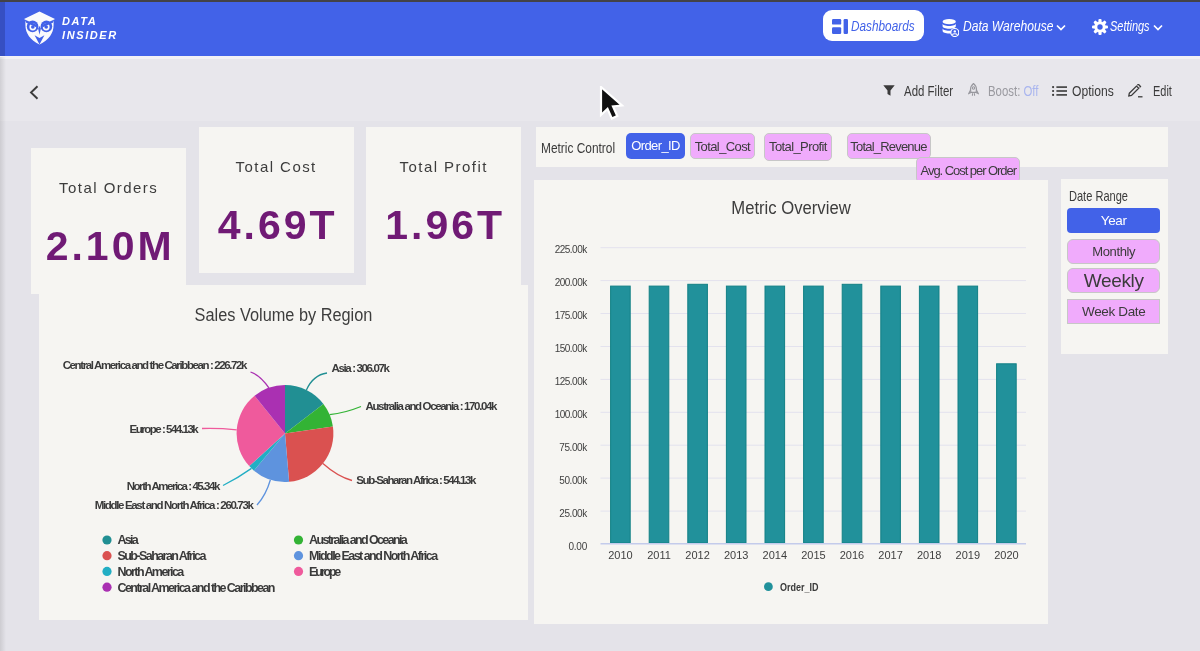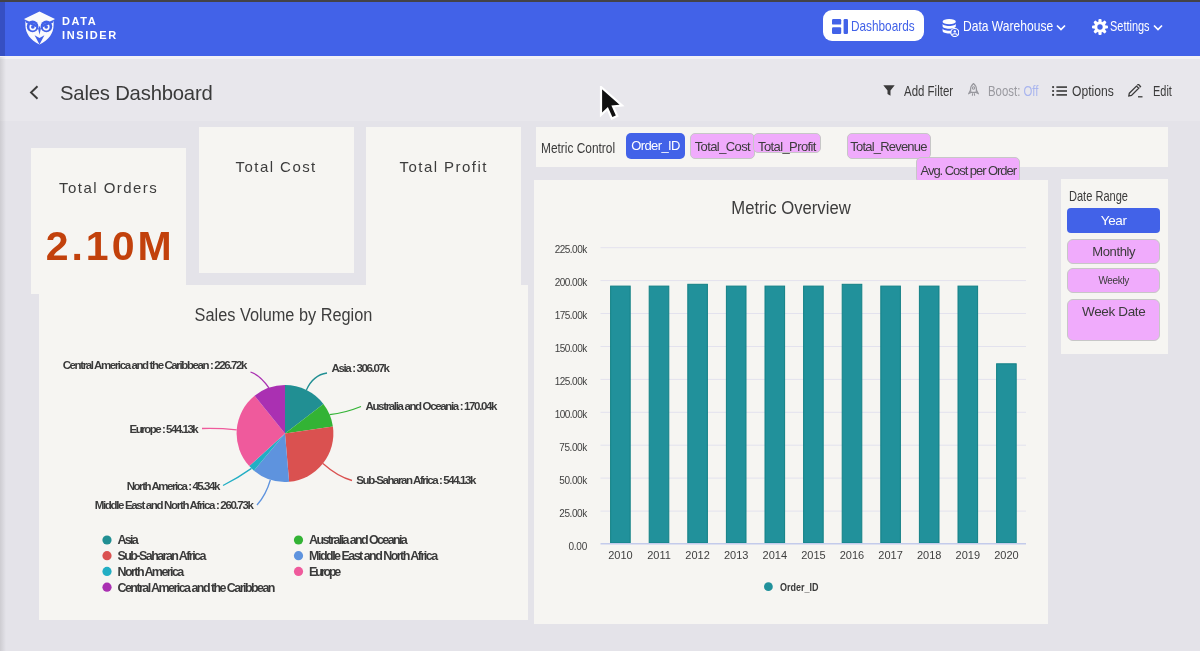--- a/index.html
+++ b/index.html
@@ -1,27 +1,27 @@
 <!DOCTYPE html>
 <html><head>
 <meta charset="utf-8">
 <style>
 * { margin:0; padding:0; box-sizing:border-box; }
 html,body { width:1200px; height:651px; overflow:hidden; }
 body { font-family:"Liberation Sans", sans-serif; background:#e4e3e9; position:relative; }
 .abs { position:absolute; }
 .sx { transform-origin:left center; white-space:nowrap; }
 #topstrip { left:0; top:0; width:1200px; height:2px; background:#434247; }
-#nav { left:0; top:2px; width:1200px; height:53.5px; background:#4262e8; }
+#nav { left:0; top:2px; width:1200px; height:53.5px; background:#4262e8;font-style:italic; }
 #nav .edgeL { position:absolute; left:0; top:0; width:5px; height:53.5px; background:rgba(20,25,80,0.25); }
 #toolbar { left:0; top:55.5px; width:1200px; height:65.5px; background:#e8e7ec; border-top:3px solid #f2f1f5; }
 #leftshadow { left:0; top:57px; width:6px; height:594px; background:linear-gradient(to right, rgba(0,0,0,0.10), rgba(0,0,0,0)); }
 .card { position:absolute; background:#f6f5f2; }
 .kpi-title { position:absolute; width:100%; text-align:center; top:31px; font-size:15px; font-weight:500; color:#3c3c3c; letter-spacing:1.45px; }
-.kpi-num { position:absolute; width:100%; text-align:center; top:75px; font-size:41px; font-weight:700; color:#c2410c; letter-spacing:3px; }
+.kpi-num { position:absolute; width:100%; text-align:center; top:75px; font-size:41px; font-weight:700; color:#701a75; letter-spacing:3px; }
 .kpi-num span { margin-right:-3px; }
 .navtxt { color:#fff; font-size:15px; font-weight:400; }
 .wbtn { position:absolute; background:#f0abfc; border:1px solid #c7c7c7; border-radius:5px; color:#3b3b3b; font-size:13px; text-align:center; white-space:nowrap; }
 .bluebtn { position:absolute; background:#4262e8; border-radius:5px; color:#fff; font-size:13px; text-align:center; white-space:nowrap; }
 .tbitem { position:absolute; font-size:15px; font-weight:500; color:#3b3b3b; }
 </style>
 </head>
 <body>
 <div id="topstrip" class="abs"></div>
 <div id="nav" class="abs">
@@ -81,21 +81,20 @@
   </svg>
   <div class="abs navtxt sx" style="left:1109.7px; top:14.8px; transform:scaleX(0.73);">Settings</div>
   <svg class="abs" style="left:1153px; top:22px;" width="10" height="8" viewBox="0 0 10 8">
       <path d="M1 1.5 L5 5.5 L9 1.5" stroke="#fff" stroke-width="1.7" fill="none"></path>
     </svg>
 </div>
 <div id="toolbar" class="abs">
   <svg class="abs" style="left:29px; top:26px;" width="10" height="15" viewBox="0 0 10 15">
       <path d="M8.5 1.2 L2 7.5 L8.5 13.8" stroke="#3b3b3b" stroke-width="1.9" fill="none"></path>
     </svg>
-  <div class="abs" style="left:60px; top:23.1px; font-size:20.3px; color:#3a3a3a; letter-spacing:-0.2px;">Sales Dashboard</div>
 
   <svg class="abs" style="left:883px; top:26.1px;" width="12" height="11" viewBox="0 0 12 11">
       <path d="M0.3 0.3 L11.7 0.3 L7.5 5.6 L7.5 10.7 L4.5 8.9 L4.5 5.6 Z" fill="#3b3b3b"></path>
     </svg>
   <div class="tbitem sx" style="left:903.6px; top:23.3px; transform:scaleX(0.765);">Add Filter</div>
 
   <svg class="abs" style="left:968.4px; top:24.8px;" width="11" height="14" viewBox="0 0 11 14">
     <path d="M5.5 0.5 C7.6 2.2 8.5 4.3 8.5 6.8 L8.1 9.4 L2.9 9.4 L2.5 6.8 C2.5 4.3 3.4 2.2 5.5 0.5 Z" fill="none" stroke="#97979d" stroke-width="1.2"></path>
     <path d="M2.8 6.6 L0.8 10.5 L3.1 9.6 M8.2 6.6 L10.2 10.5 L7.9 9.6" fill="none" stroke="#97979d" stroke-width="1.1"></path>
     <path d="M4.6 10.3 L4.4 12.8 M6.4 10.3 L6.6 12.8" stroke="#97979d" stroke-width="1.1"></path>
@@ -120,30 +119,32 @@
   <div class="tbitem sx" style="left:1152.5px; top:23.3px; transform:scaleX(0.73);">Edit</div>
 </div>
 <div id="leftshadow" class="abs"></div>
 
 <div class="card" style="left:31px; top:127px; width:155.3px; height:146px;margin-top:21px;">
   <div class="kpi-title">Total Orders</div>
     <div class="kpi-num"><span>2.10M</span></div>
 </div>
 <div class="card" style="left:198.5px; top:127px; width:155.3px; height:146px;">
   <div class="kpi-title">Total Cost</div>
+    <div class="kpi-num"><span>4.69T</span></div>
 </div>
 <div class="card" style="left:366px; top:127px; width:155.3px; height:170px;">
   <div class="kpi-title">Total Profit</div>
+    <div class="kpi-num"><span>1.96T</span></div>
 </div>
 
 <div class="card" style="left:535.5px; top:127px; width:632px; height:39.5px;">
   <div class="abs sx" style="left:5.8px; top:12.5px; font-size:14px; color:#3a3a3a; transform:scaleX(0.85);">Metric Control</div>
   <div class="bluebtn" style="left:90.4px; top:5.7px; width:59.4px; height:26.6px; line-height:26.6px; letter-spacing:-0.6px;">Order_ID</div>
   <div class="wbtn" style="left:154.3px; top:5.7px; width:65.2px; height:26.6px; line-height:25px; letter-spacing:-0.6px;">Total_Cost</div>
-  <div class="wbtn" style="left:217px; top:5.7px; width:68.9px; height:20px; line-height:25px; letter-spacing:-0.6px;">Total_Profit</div>
+  <div class="wbtn" style="left:228px; top:5.7px; width:68.9px; height:28px; line-height:25px; letter-spacing:-0.6px;">Total_Profit</div>
   <div class="wbtn" style="left:311px; top:5.7px; width:84px; height:26.6px; line-height:25px; letter-spacing:-0.8px;">Total_Revenue</div>
   <div class="wbtn" style="left:380.6px; top:5.7px; width:104.4px; height:26.6px; line-height:25px; letter-spacing:-1.05px;margin-top:24px;">Avg. Cost per Order</div>
 </div>
 
 <div class="card" style="left:39px; top:285px; width:489px; height:335px;">
 <svg width="489" height="335" viewBox="0 0 489 335">
   <text x="244.5" y="35.9" text-anchor="middle" font-size="17.5" fill="#3d3d3d" textLength="177.8" lengthAdjust="spacingAndGlyphs">Sales Volume by Region</text>
   <path d="M246.0,148.5 L246.00,100.10 A48.4,48.4 0 0 1 284.42,119.06 Z" fill="#218f93"></path>
   <path d="M246.0,148.5 L284.42,119.06 A48.4,48.4 0 0 1 293.90,141.54 Z" fill="#33b335"></path>
   <path d="M246.0,148.5 L293.90,141.54 A48.4,48.4 0 0 1 250.10,196.73 Z" fill="#da5150"></path>
@@ -243,19 +244,19 @@
   </g>
   <circle cx="234.4" cy="406.7" r="4.4" fill="#21919b"></circle>
   <text x="245.9" y="410.5" font-size="11.5" font-weight="bold" fill="#3a3a3a" textLength="38.5" lengthAdjust="spacingAndGlyphs">Order_ID</text>
 </svg>
 </div>
 
 <div class="card" style="left:1061px; top:179px; width:107px; height:174.5px;">
   <div class="abs sx" style="left:8.2px; top:9px; font-size:14.5px; color:#3b3b3b; transform:scaleX(0.762);">Date Range</div>
   <div class="bluebtn" style="left:6px; top:28.8px; width:93.4px; height:25.2px; line-height:25.2px; border-radius:4px; font-size:13.5px; letter-spacing:-0.35px;">Year</div>
   <div class="wbtn" style="left:6px; top:59.5px; width:93.4px; height:25.2px; line-height:23.6px; border-radius:6px; font-size:13px; letter-spacing:-0.35px;">Monthly</div>
-  <div class="wbtn" style="left:6px; top:89.3px; width:93.4px; height:25.2px; line-height:23.6px; border-radius:6px; font-size:10px; letter-spacing:-0.35px;">Weekly</div>
-  <div class="wbtn" style="left:6px; top:120px; width:93.4px; height:42px; line-height:23.6px; border-radius:6px; font-size:13.5px; letter-spacing:-0.35px;">Week Date</div>
+  <div class="wbtn" style="left:6px; top:89.3px; width:93.4px; height:25.2px; line-height:23.6px; border-radius:6px; font-size:19px; letter-spacing:-0.35px;">Weekly</div>
+  <div class="wbtn" style="left:6px; top:120px; width:93.4px; height:25px; line-height:23.6px; border-radius:0; font-size:13.5px; letter-spacing:-0.35px;">Week Date</div>
 </div>
 
 <svg class="abs" style="left:597px; top:86px;" width="28" height="40" viewBox="0 0 28 40">
   <path d="M4 1 L4 29 L10.5 22.8 L14.8 32.5 L20.3 30 L16 20.5 L25 19.5 Z" fill="#111" stroke="#fff" stroke-width="2.2"></path>
 </svg>
 
 </body></html>

